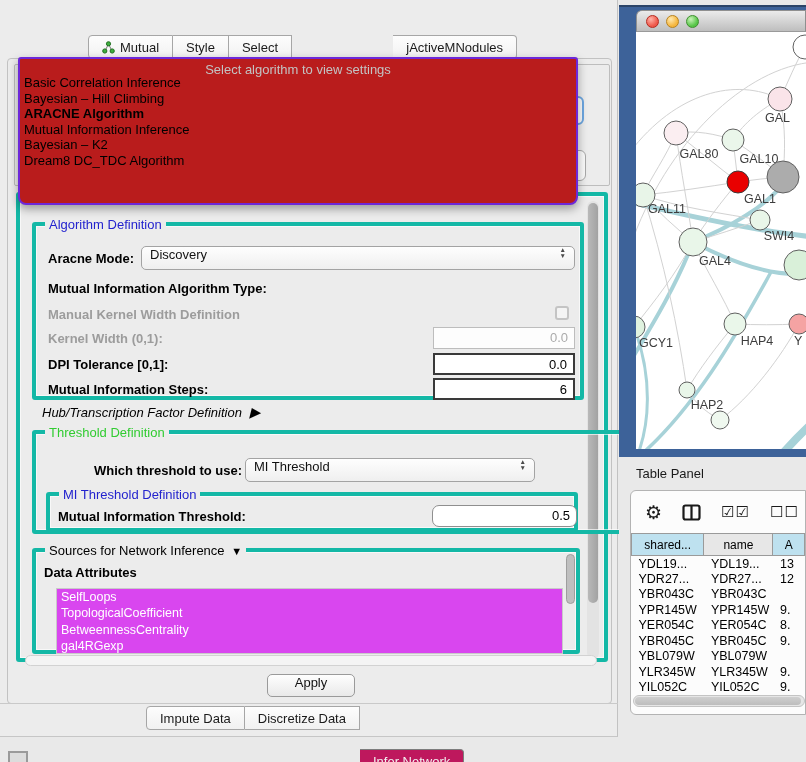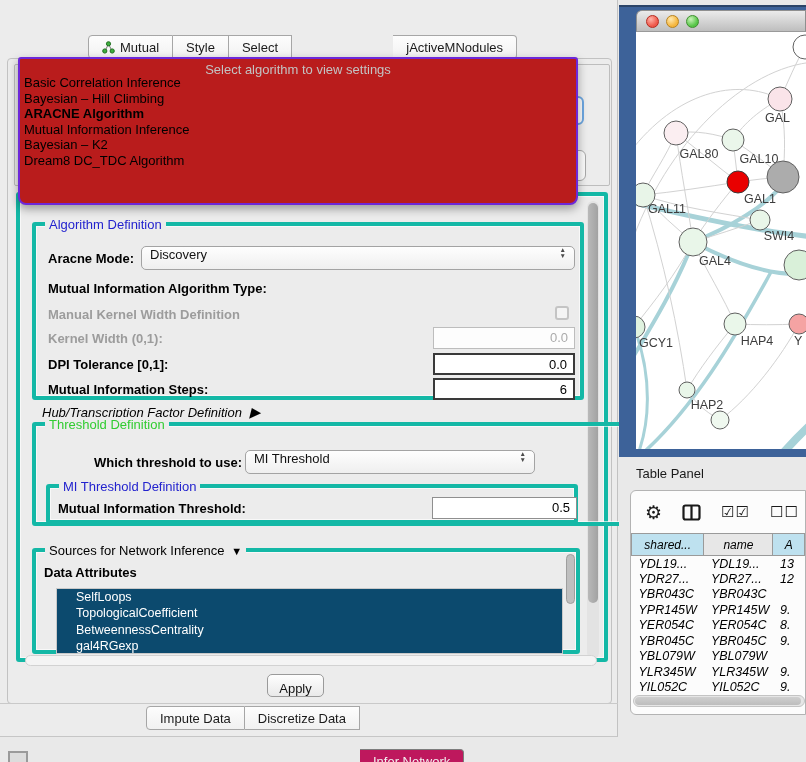--- a/index.html
+++ b/index.html
@@ -73,28 +73,28 @@
 
   #settings-vscroll { right:5px; top:5px; width:12px; height:458px; background:#E3E3E3;
     border-radius:6px; position:absolute; }
   #settings-vscroll .thumb { position:absolute; left:1px; top:2px; width:10px; height:400px;
     background:linear-gradient(90deg,#B9B9B9,#A2A2A2); border-radius:5px; }
   #settings-hscroll { position:absolute; left:5px; top:459px; width:572px; height:11px;
     background:#F4F4F4; border:1px solid #D2D2D2; border-radius:6px; }
 
   #attr-list { position:absolute; left:20px; top:36px; width:507px; height:66px;
     background:#FFFFFF; border:1px solid #C9C9C9; overflow:hidden; }
-  .attr-item { font-size:12.5px; line-height:16.3px; padding-left:19px; color:#FFFFFF;
-    background:#0c4a6e; white-space:nowrap; }
+  .attr-item { font-size:12.5px; line-height:16.3px; padding-left:4px; color:#FFFFFF;
+    background:#d946ef; white-space:nowrap; }
   #attr-vscroll { position:absolute; right:1px; top:2px; width:9px; height:50px;
     background:#BFBFBF; border-radius:5px; border:1px solid #9E9E9E; }
 
-  #apply-btn { left:267px; top:674px; width:57px; height:23px;
+  #apply-btn { left:267px; top:674px; width:88px; height:23px;
     background:linear-gradient(#FEFEFE,#E9E9E9); border:1px solid #9A9A9A; border-radius:5px;
-    font-size:13px; display:flex; align-items:flex-end; justify-content:center; color:#111; }
+    font-size:13px; display:flex; align-items:flex-start; justify-content:center; color:#111; }
 
   #mini-dock-icon { left:8px; top:751px; width:20px; height:14px; border:2px solid #9A9A9A;
     background:#DCDCDC; }
 
   
   #right-region { left:619px; top:0; width:187px; height:762px; background:#E9E9E9; }
   #net-bg { left:0; top:5px; width:187px; height:452px; background:#3D6299;
     border-top:2px solid #2B4468; position:absolute; }
   #net-window { position:absolute; left:17px; top:3px; width:170px; height:439px;text-align:center; }
   #net-titlebar { height:22px; background:linear-gradient(#EBEBEB,#BEBEBE);
@@ -107,21 +107,21 @@
   #net-canvas { height:417px; background:#FFFFFF; overflow:hidden; }
 
   #table-region { left:0; top:457px; width:187px; height:305px; position:absolute; background:#E9E9E9; }
   #table-panel-title { position:absolute; left:17px; top:9px; font-size:13px; color:#1A1A1A; }
   #table-window { position:absolute; left:11px; top:33px; width:176px; height:225px;
     background:#FCFCFC; border:1px solid #B3B3B3; border-radius:6px 0 0 6px; overflow:hidden; }
   #table-toolbar { height:42px; display:flex; align-items:center; padding-left:14px; }
   .tb-icon { margin-right:20px; color:#1A1A1A; flex:none; }
   #gear-icon { font-size:19px; }
   .chk-icons { font-size:15px; letter-spacing:1px; }
-  #table-grid { font-size:12px; color:#000;font-style:italic; }
+  #table-grid { font-size:12px; color:#000; }
   #table-grid table { border-collapse:collapse; table-layout:fixed; }
   #table-grid th { height:22px; font-weight:normal; border:1px solid #9A9A9A;
     background:#E7E7E7; font-size:12px; }
   #table-grid th.selcol { background:#BEE1EF; }
   #table-grid td { height:15.5px; padding-left:7px; white-space:nowrap; overflow:hidden; font-size:12.5px; }
   #table-hscroll { position:absolute; left:2px; top:204px; width:172px; height:12px;
     background:#E6E6E6; border:1px solid #C4C4C4; border-radius:6px; }
   #table-hscroll .thumb { position:absolute; left:1px; top:1px; width:166px; height:8px;
     background:linear-gradient(#CFCFCF,#BDBDBD); border-radius:4px; }
 </style>
@@ -204,33 +204,33 @@
 
       <span class="lbl" style="left:12px; top:156px;">Mutual Information Steps:</span>
       <span class="field" style="left:397px; top:152px; width:142px;">6</span>
     </div>
 
     <span class="lbl" style="left:22px; top:208px; font-weight:normal;font-style:italic;">
       <span>Hub/Transcription Factor Definition</span>
       <span style="font-size:14px;">&nbsp;▶</span>
     </span>
 
-    <div class="groupbox" style="left:12px; top:226px; width:615px; height:104px;">
+    <div class="groupbox" style="left:12px; top:234px; width:615px; height:104px;">
       <span class="gb-title gb-green">Threshold Definition</span>
 
       <span class="lbl" style="left:58px; top:29px;">Which threshold to use:</span>
       <div class="combo" style="left:209px; top:24px; width:290px;">
         <span class="ctext">MI Threshold</span>
         <span class="spin">▲<br>▼</span>
       </div>
 
       <div class="groupbox" style="left:10px; top:58px; width:532px; height:40px;">
         <span class="gb-title gb-blue">MI Threshold Definition</span>
         <span class="lbl" style="left:8px; top:13px;">Mutual Information Threshold:</span>
-        <span class="field" style="left:382px; top:9px; width:145px; border-width:1px; border-color:#8F8F8F;">0.5</span>
+        <span class="field" style="left:382px; top:9px; width:145px; border-width:1px; border-color:#8F8F8F;border-radius:7px;">0.5</span>
       </div>
     </div>
 
     <div class="groupbox" style="left:12px; top:352px; width:548px; height:106px;">
       <span class="gb-title">
         <span>Sources for Network Inference</span>
         <span style="font-size:11px;">&nbsp;▼</span>
       </span>
       <span class="lbl" style="left:8px; top:13px;">Data Attributes</span>
       <div id="attr-list">

